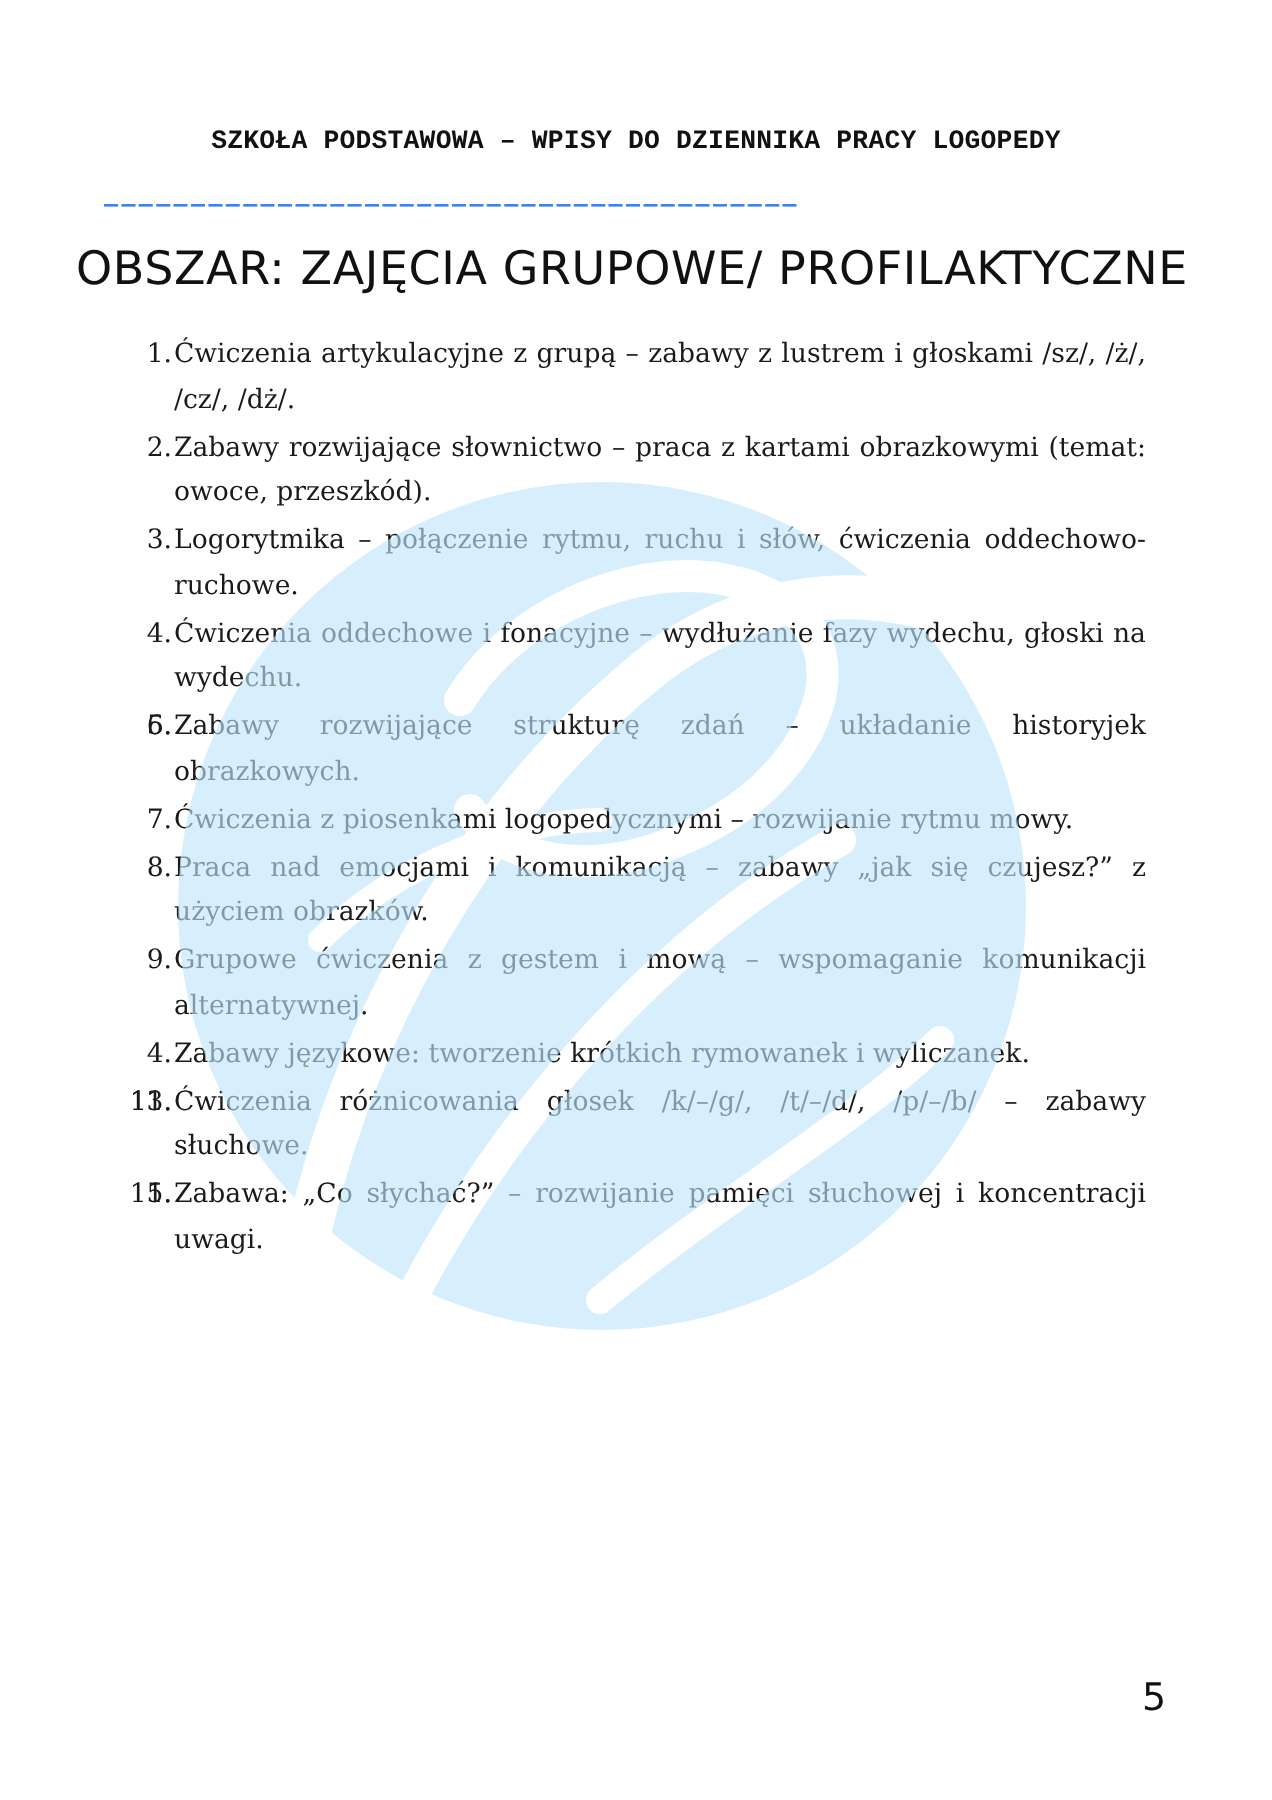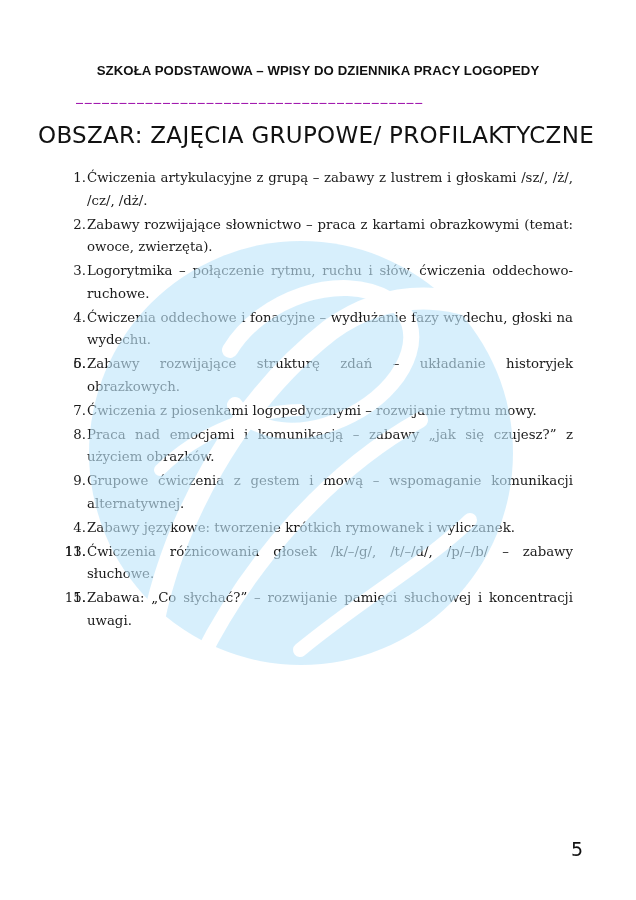--- a/index.html
+++ b/index.html
@@ -18,38 +18,38 @@
       position: absolute;
       left: 0; top: 0;
       width: 636px; height: 900px;
     }
     .school-header {
       position: absolute;
       top: 63px;
       left: 0;
       width: 636px;
       text-align: center;
-      font-family: Liberation Sans, sans-serif;
+      font-family: Liberation Mono, monospace;
       font-weight: bold;
       font-size: 13.2px;
       letter-spacing: 0.1px;
       color: #111;
     }
     .divider {
       position: absolute;
       top: 88px;
-      left: 76px;
+      left: 52px;
       width: 502px;
       overflow: hidden;
       white-space: nowrap;
       font-family: "DejaVu Sans", sans-serif;
       font-weight: bold;
       font-size: 14px;
       letter-spacing: 1.7px;
-      color: #a21caf;
+      color: #3b82f6;
       line-height: 16px;
     }
     .section-title {
       position: absolute;
       top: 122px;
       left: 0;
       width: 632px;
       text-align: center;
       font-family: "DejaVu Sans", sans-serif;
       font-size: 23px;
@@ -109,21 +109,21 @@
 
 <div class="page">
 
   <div class="school-header">SZKOŁA PODSTAWOWA – WPISY DO DZIENNIKA PRACY LOGOPEDY</div>
   <div class="divider">________________________________________</div>
 
   <h1 class="section-title" style="margin:0;">OBSZAR: ZAJĘCIA GRUPOWE/ PROFILAKTYCZNE</h1>
 
   <ol class="task-list">
     <li class="task-item"><span class="task-num">1.</span><span>Ćwiczenia artykulacyjne z grupą – zabawy z lustrem i głoskami /sz/, /ż/, /cz/, /dż/.</span></li>
-    <li class="task-item"><span class="task-num">2.</span><span>Zabawy rozwijające słownictwo – praca z kartami obrazkowymi (temat: owoce, zwierzęta).</span></li>
+    <li class="task-item"><span class="task-num">2.</span><span>Zabawy rozwijające słownictwo – praca z kartami obrazkowymi (temat: owoce, przeszkód).</span></li>
     <li class="task-item"><span class="task-num">3.</span><span>Logorytmika – połączenie rytmu, ruchu i słów, ćwiczenia oddechowo-ruchowe.</span></li>
     <li class="task-item"><span class="task-num">4.</span><span>Ćwiczenia oddechowe i fonacyjne – wydłużanie fazy wydechu, głoski na wydechu.</span></li>
     <li class="task-item"><span class="task-num">5.</span></li>
     <li class="task-item"><span class="task-num">6.</span><span>Zabawy rozwijające strukturę zdań – układanie historyjek obrazkowych.</span></li>
     <li class="task-item"><span class="task-num">7.</span><span>Ćwiczenia z piosenkami logopedycznymi – rozwijanie rytmu mowy.</span></li>
     <li class="task-item"><span class="task-num">8.</span><span>Praca nad emocjami i komunikacją – zabawy „jak się czujesz?” z użyciem obrazków.</span></li>
     <li class="task-item"><span class="task-num">9.</span><span>Grupowe ćwiczenia z gestem i mową – wspomaganie komunikacji alternatywnej.</span></li>
     <li class="task-item two-digit"><span class="task-num">4.</span><span>Zabawy językowe: tworzenie krótkich rymowanek i wyliczanek.</span></li>
     <li class="task-item two-digit"><span class="task-num">11.</span></li>
     <li class="task-item two-digit"><span class="task-num">13.</span><span>Ćwiczenia różnicowania głosek /k/–/g/, /t/–/d/, /p/–/b/ – zabawy słuchowe.</span></li>

